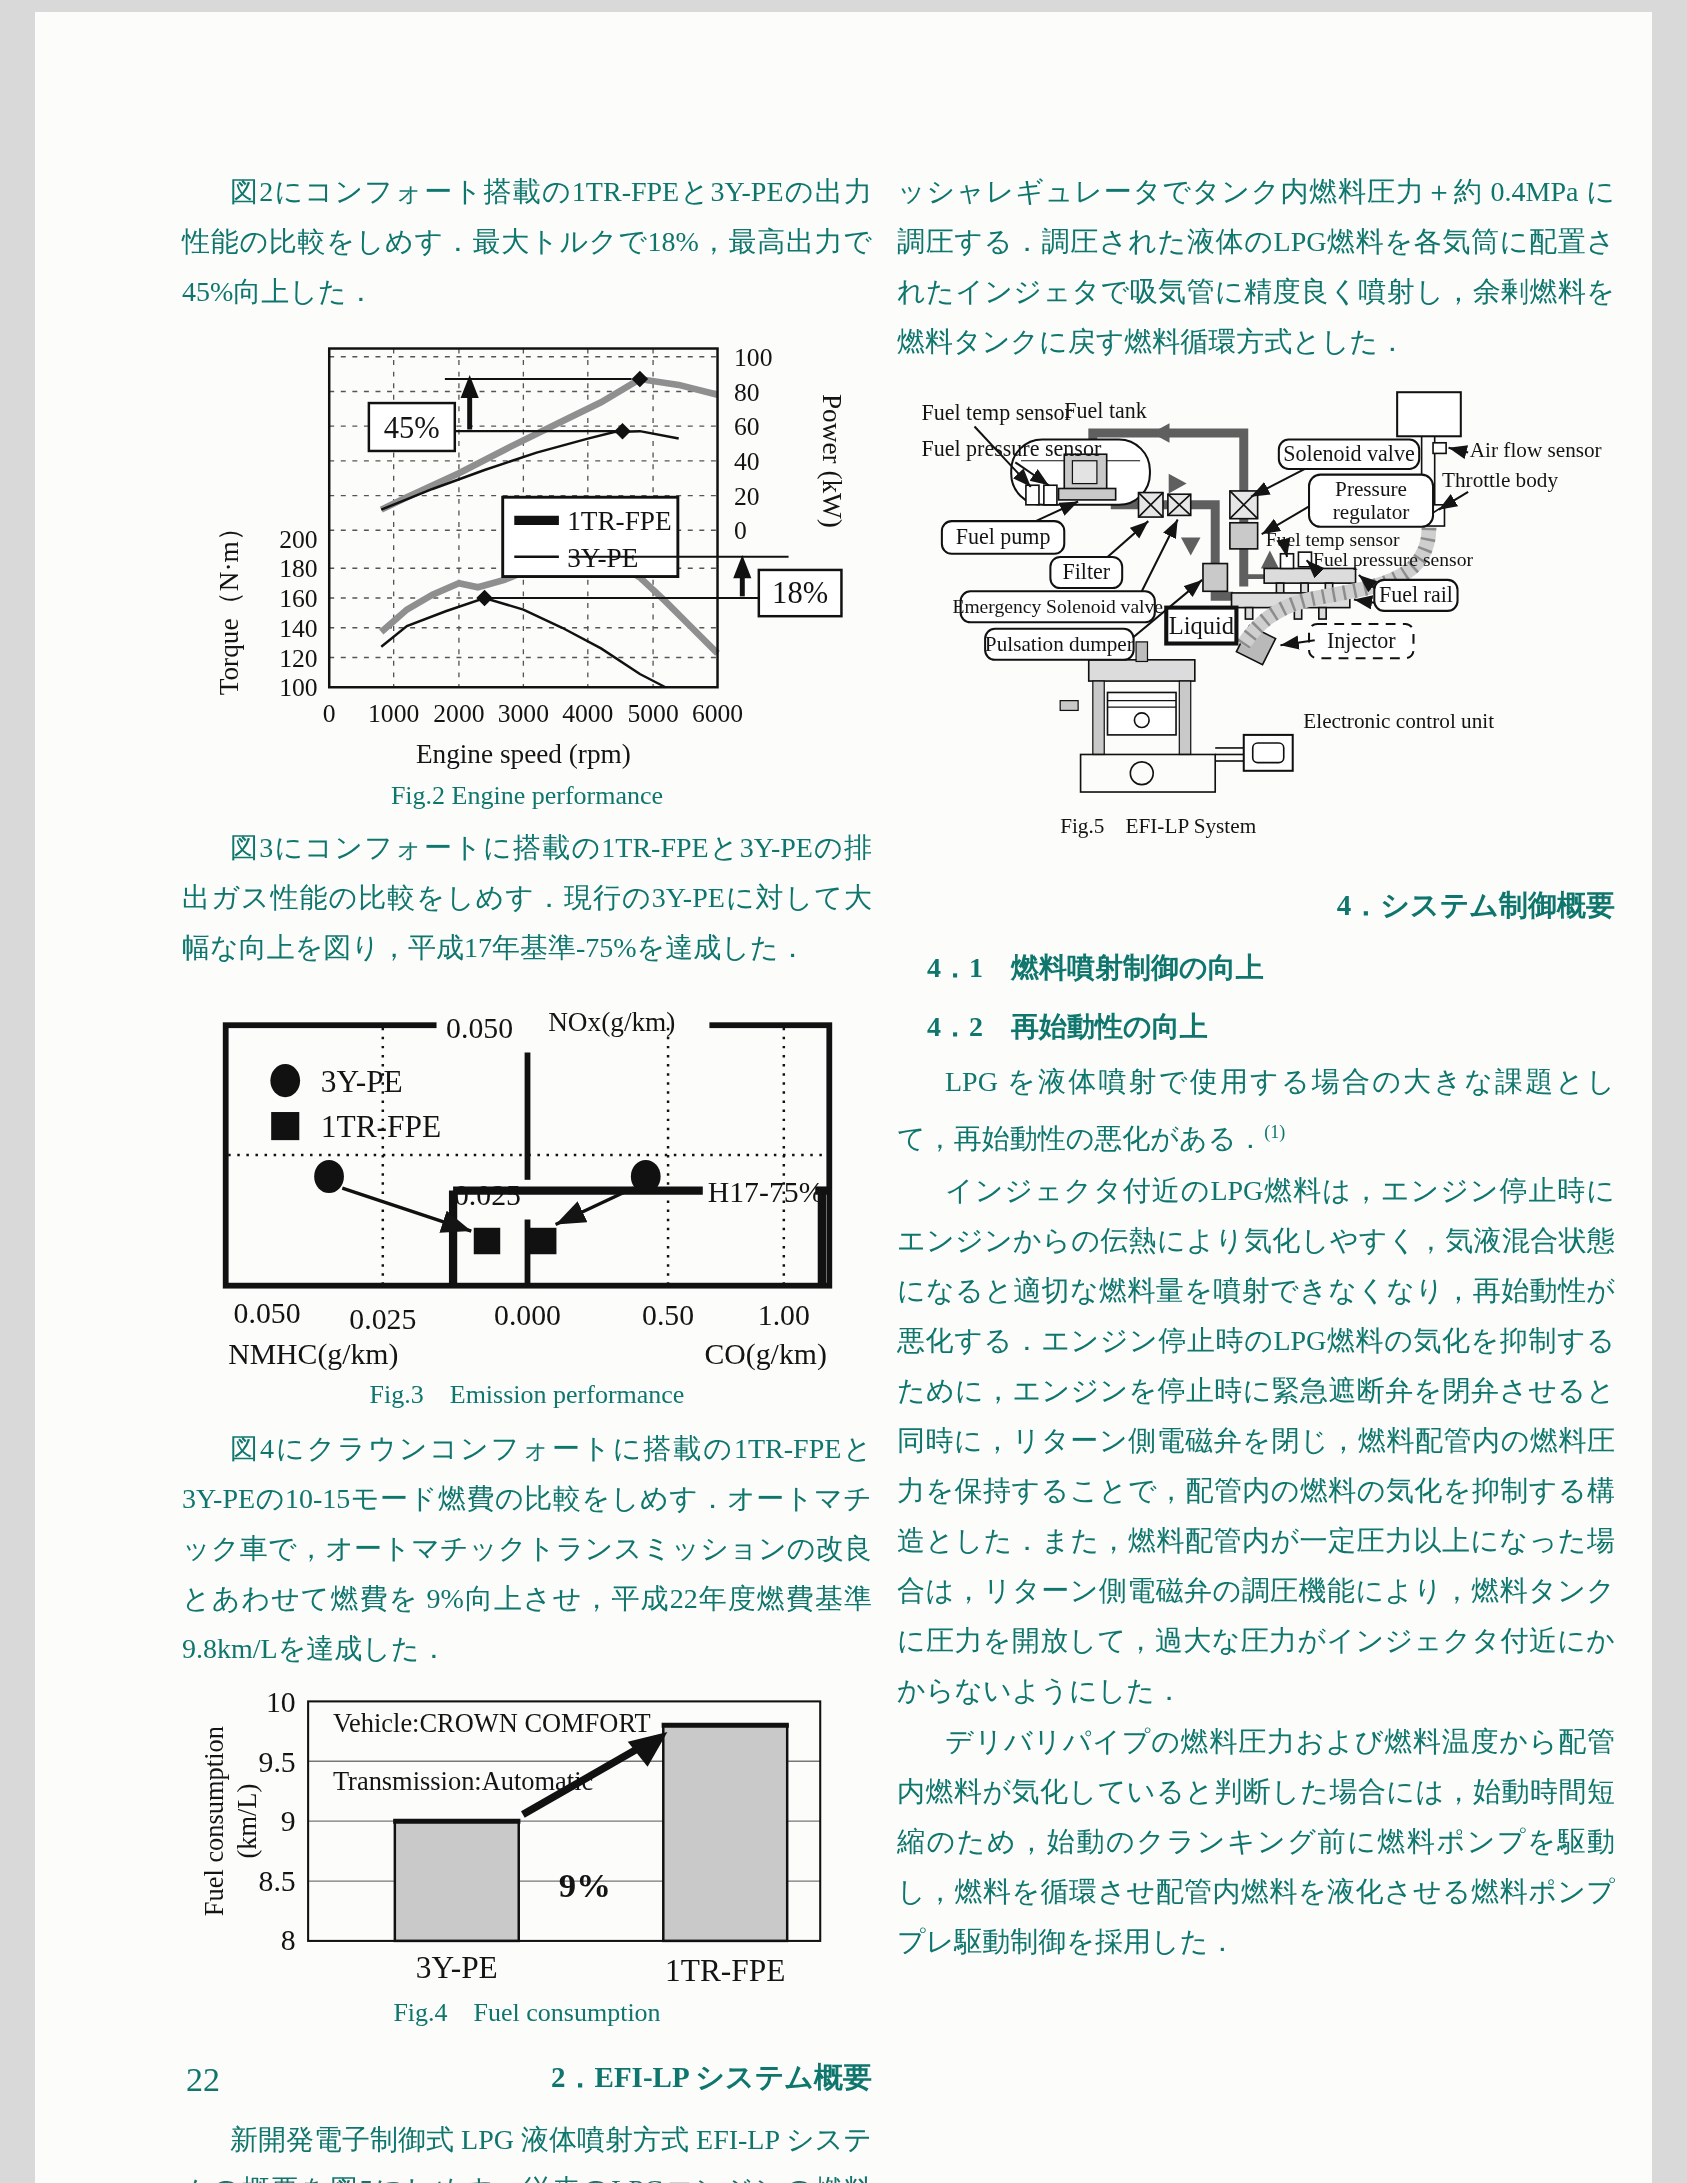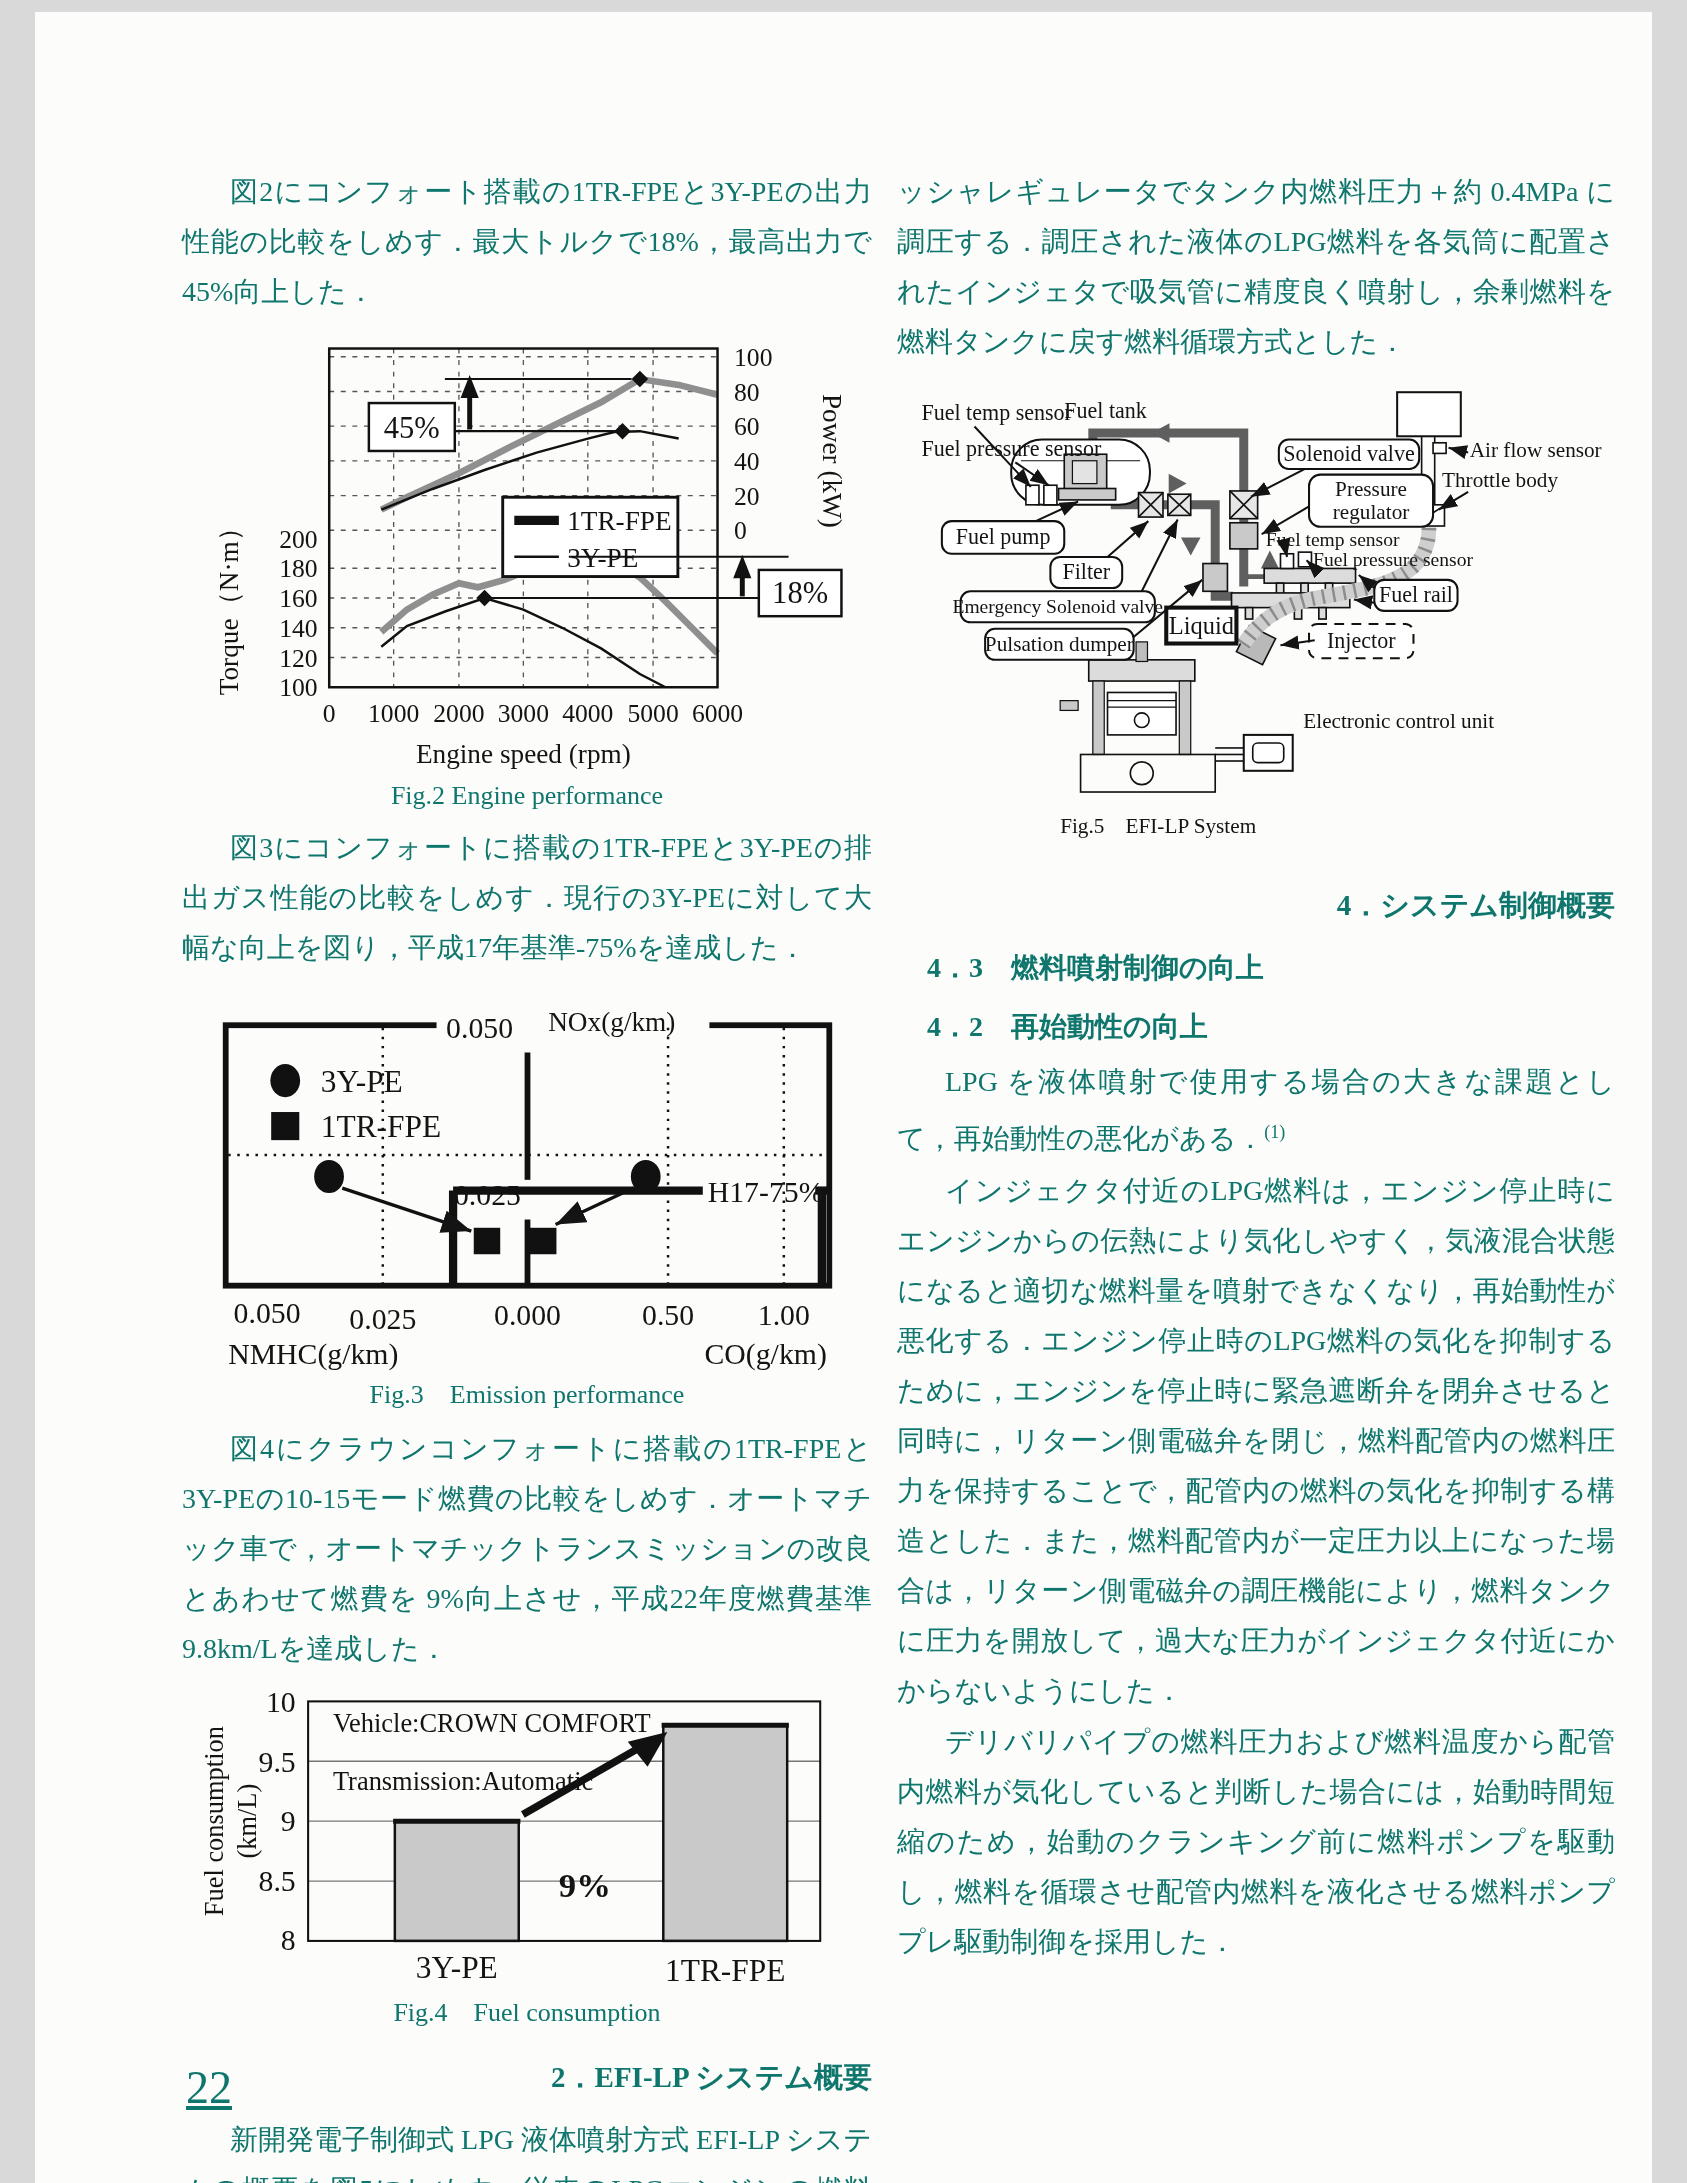--- a/index.html
+++ b/index.html
@@ -12,21 +12,21 @@
   .col-left  { left:147px;  width:690px; }
   .col-right { left:862px; width:718px; }
   .para { font-size:28px; line-height:50px; text-align:justify; text-indent:48px; margin:0 0 1.7px 0; }
   .noindent { text-indent:0; }
   .sec-h { text-align:right; font-size:29px; line-height:50px; margin:21.5px 0 13.2px 0; }
   .sub-h { font-size:28px; line-height:50px; margin:8.3px 0 5px 30px; }
   figure.fig { margin:15px 0 11.6px 0; text-align:center; }
   .figcap { font-size:26px; margin-top:3.3px; }
   svg { overflow:visible; }
   svg text { fill:#141414; font-family:"Liberation Serif","DejaVu Serif",serif; }
-  .pgnum { position:absolute; left:151px; top:2049px; font-size:46px;text-decoration:underline; }
+  .pgnum { position:absolute; left:151px; top:2049px; font-size:34px; }
   sup { font-size:18px; }
 </style>
 </head>
 <body>
 
 <svg width="0" height="0" style="position:absolute" aria-hidden="true">
   <defs>
     <marker id="arr" markerWidth="12" markerHeight="10" refX="9" refY="3.5" orient="auto" markerUnits="strokeWidth">
       <path d="M0,0 L9,3.5 L0,7 Z" fill="#141414"></path>
     </marker>
@@ -401,21 +401,21 @@
           <line x1="700" y1="86" x2="676" y2="80"></line>
           <line x1="700" y1="134" x2="664" y2="156"></line>
           <line x1="512" y1="316" x2="470" y2="322"></line>
         </g>
 
         <text class="figcap" x="200" y="552" font-size="34">Fig.5　EFI-LP System</text>
       </svg>
     </figure>
 
     <h3 class="sec-h">4．システム制御概要</h3>
-    <h4 class="sub-h">4．3　燃料噴射制御の向上</h4>
+    <h4 class="sub-h">4．1　燃料噴射制御の向上</h4>
     <h4 class="sub-h">4．2　再始動性の向上</h4>
     <p class="para"><span>LPG を液体噴射で使用する場合の大きな課題として，再始動性の悪化がある．</span><sup>(1)</sup></p>
     <p class="para">インジェクタ付近のLPG燃料は，エンジン停止時にエンジンからの伝熱により気化しやすく，気液混合状態になると適切な燃料量を噴射できなくなり，再始動性が悪化する．エンジン停止時のLPG燃料の気化を抑制するために，エンジンを停止時に緊急遮断弁を閉弁させると同時に，リターン側電磁弁を閉じ，燃料配管内の燃料圧力を保持することで，配管内の燃料の気化を抑制する構造とした．また，燃料配管内が一定圧力以上になった場合は，リターン側電磁弁の調圧機能により，燃料タンクに圧力を開放して，過大な圧力がインジェクタ付近にかからないようにした．</p>
     <p class="para">デリバリパイプの燃料圧力および燃料温度から配管内燃料が気化していると判断した場合には，始動時間短縮のため，始動のクランキング前に燃料ポンプを駆動し，燃料を循環させ配管内燃料を液化させる燃料ポンププレ駆動制御を採用した．</p>
 
   </div>
 
   <div class="pgnum">22</div>
 </div>
 

